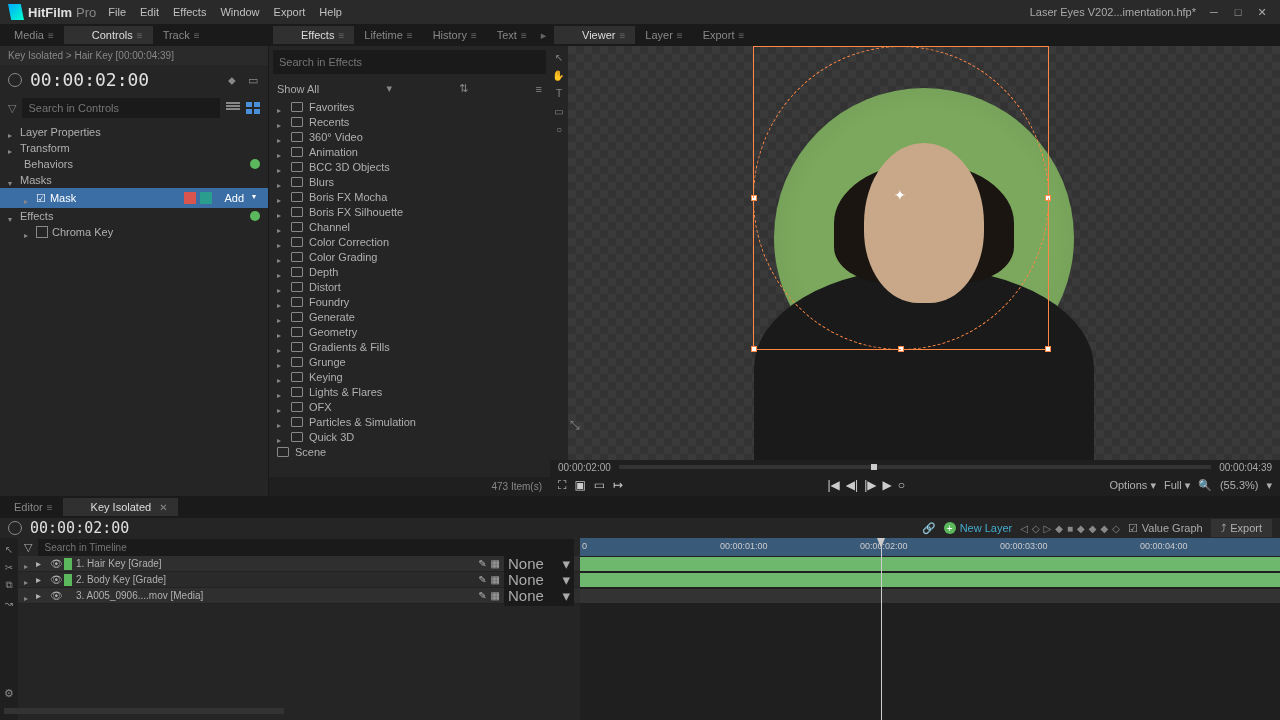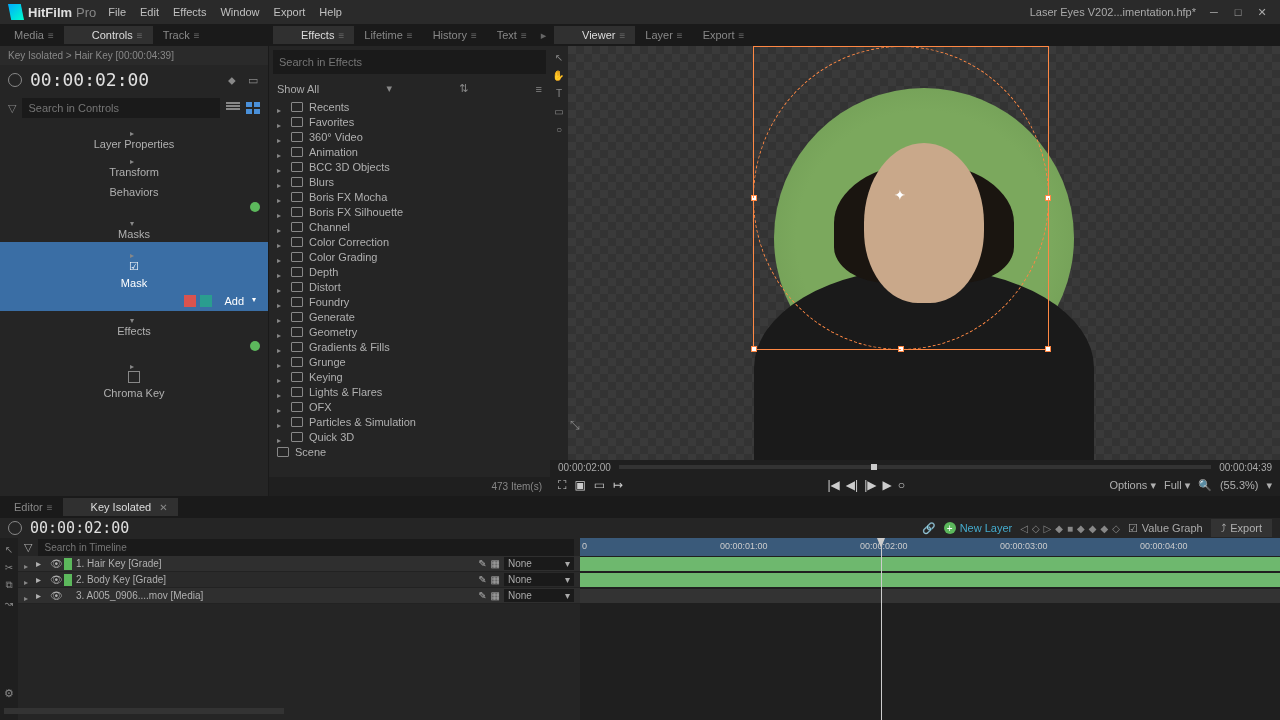--- a/index.html
+++ b/index.html
@@ -31,21 +31,21 @@
 .tc-icon { width: 12px; height: 12px; cursor: pointer; color: #888; }
 
 .search-row { display: flex; align-items: center; padding: 4px 8px; gap: 6px; background: #252525; }
 .search-input { flex: 1; background: #1a1a1a; border: none; padding: 4px 6px; color: #888; font-size: 11px; outline: none; }
 .view-icon { width: 14px; height: 12px; cursor: pointer; display: flex; flex-direction: column; gap: 1px; }
 .view-icon.list div { width: 14px; height: 2px; background: #888; }
 .view-icon.grid { display: grid; grid-template-columns: 1fr 1fr; gap: 1px; }
 .view-icon.grid div { width: 6px; height: 5px; background: #4a90d9; }
 
 .tree { flex: 1; overflow: auto; padding: 2px 0; }
-.tree-item { display: flex; align-items: center; padding: 2px 8px; gap: 4px; cursor: pointer; min-height: 16px; flex-direction: column; }
+.tree-item { display: flex; align-items: center; padding: 2px 8px; gap: 4px; cursor: pointer; min-height: 16px; }
 .tree-item.selected { background: #3a6ea5; color: #fff; }
 .expand { width: 8px; height: 8px; cursor: pointer; color: #888; }
 .expand::before { content: '▸'; font-size: 8px; }
 .expand.open::before { content: '▾'; }
 .indent { width: 12px; }
 .green-dot { width: 10px; height: 10px; background: #5cb85c; border-radius: 50%; margin-left: auto; }
 .mask-box { width: 12px; height: 12px; border: 1px solid #888; }
 .mask-check { color: #fff; }
 .mask-icons { margin-left: auto; display: flex; gap: 4px; align-items: center; }
 .orange-box { width: 12px; height: 12px; background: #d9534f; }
@@ -112,21 +112,21 @@
 .timeline-body { flex: 1; display: flex; }
 .tl-tools { width: 18px; background: #1f1f1f; display: flex; flex-direction: column; gap: 4px; padding: 4px 2px; }
 .tl-left { width: 562px; background: #252525; }
 .tl-search-row { height: 18px; display: flex; align-items: center; padding: 0 6px; gap: 6px; }
 .tl-search-row input { flex: 1; background: #1a1a1a; border: none; padding: 3px 6px; color: #888; font-size: 10px; outline: none; }
 .layer-row { height: 16px; display: flex; align-items: center; padding: 0 6px; gap: 4px; font-size: 10px; background: #2a2a2a; border-bottom: 1px solid #222; }
 .layer-row:nth-child(odd) { background: #2f2f2f; }
 .layer-color { width: 8px; height: 12px; background: #5cb85c; }
 .eye-icon { width: 10px; cursor: pointer; }
 .layer-name { flex: 1; }
-.blend-select { width: 70px; background: #1a1a1a; padding: 1px 4px; font-size: 10px; color: #aaa; display: flex; justify-content: space-between; }
+.blend-select { width: 70px; background: #1a1a1a; padding: 1px 4px; font-size: 15px; color: #aaa; display: flex; justify-content: space-between; }
 .tl-right { flex: 1; position: relative; background: #1f1f1f; }
 .tl-ruler { height: 18px; background: #3a5a7a; position: relative; font-size: 9px; color: #ccc; }
 .tl-tick { position: absolute; top: 3px; }
 .tl-track { height: 16px; position: relative; }
 .clip { position: absolute; height: 14px; top: 1px; background: #6eb86e; }
 .clip.dark { background: #333; }
 .tl-playhead { position: absolute; top: 0; bottom: 0; width: 1px; background: #ccc; }
 .tl-playhead::before { content: ''; position: absolute; top: 0; left: -4px; width: 8px; height: 10px; background: #ccc; clip-path: polygon(0 0, 100% 0, 50% 100%); }
 .gear-icon { position: absolute; left: 4px; bottom: 20px; color: #888; cursor: pointer; }
 .zoom-slider { position: absolute; left: 4px; bottom: 6px; width: 280px; height: 6px; background: #333; }
@@ -268,26 +268,26 @@
     <div class="show-all-row">
       <span>Show All</span>
       <span class="dropdown">▾</span>
       <span class="dropdown">⇅</span>
       <span class="dropdown">≡</span>
     </div>
     <div class="effect-list" id="effect-list">
         <div class="effect-folder">
           <span class="expand"></span>
           <span class="folder-icon"></span>
+          <span>Favorites</span>
+        </div>
+        <div class="effect-folder">
+          <span class="expand"></span>
+          <span class="folder-icon"></span>
           <span>Recents</span>
-        </div>
-        <div class="effect-folder">
-          <span class="expand"></span>
-          <span class="folder-icon"></span>
-          <span>Favorites</span>
         </div>
         <div class="effect-folder">
           <span class="expand"></span>
           <span class="folder-icon"></span>
           <span>360° Video</span>
         </div>
         <div class="effect-folder">
           <span class="expand"></span>
           <span class="folder-icon"></span>
           <span>Animation</span>

